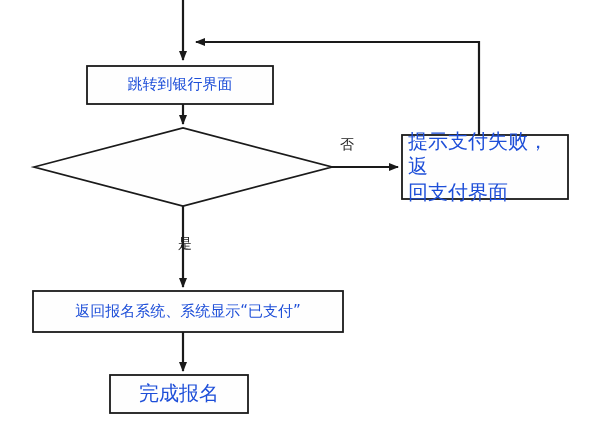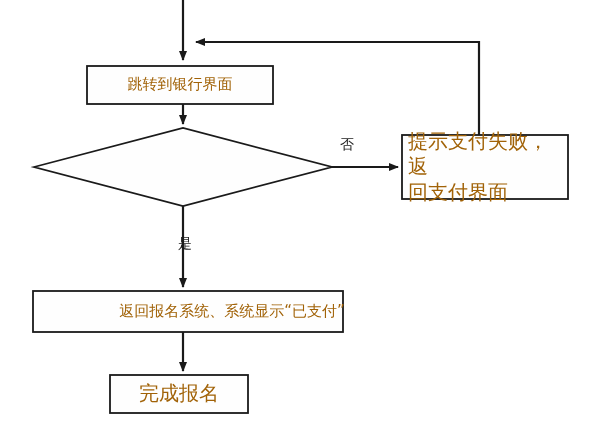--- a/index.html
+++ b/index.html
@@ -25,21 +25,21 @@
     top: 0;
     width: 600px;
     height: 424px;
   }
   .node-label {
     position: absolute;
     display: flex;
     align-items: center;
     justify-content: center;
     text-align: center;
-    color: #a16207;
+    color: #1d4ed8;
     font-family: "DejaVu Sans", "Liberation Sans", sans-serif;
     line-height: 1.28;
     white-space: pre-line;
     pointer-events: none;
   }
   .edge-label {
     position: absolute;
     color: #1a1a1a;
     font-family: "DejaVu Sans", "Liberation Sans", sans-serif;
     text-align: center;
@@ -102,21 +102,21 @@
       <rect x="110" y="375" width="138" height="38" fill="#fefefe" stroke="#1a1a1a" stroke-width="1.8"></rect>
     </g>
   </svg>
 
   <div class="node-label" style="left:87px; top:66px; width:186px; height:38px; font-size:15px;">跳转到银行界面</div>
 
 
   <div class="node-label" style="left:408px; top:135px; width:154px; height:64px; font-size:20px; justify-content:flex-start; text-align:left;">提示支付失败，返
 回支付界面</div>
 
-  <div class="node-label" style="left:33px; top:291px; width:310px; height:41px; font-size:15px;margin-left:44px;">返回报名系统、系统显示“已支付”</div>
+  <div class="node-label" style="left:33px; top:291px; width:310px; height:41px; font-size:15px;">返回报名系统、系统显示“已支付”</div>
 
   <div class="node-label" style="left:110px; top:375px; width:138px; height:38px; font-size:20px;">完成报名</div>
 
   <div class="edge-label" style="left:337px; top:136px; width:20px; font-size:14px;">否</div>
 
   <div class="edge-label" style="left:175px; top:235px; width:20px; font-size:14px;">是</div>
 
 </div>
 
 </body></html>

